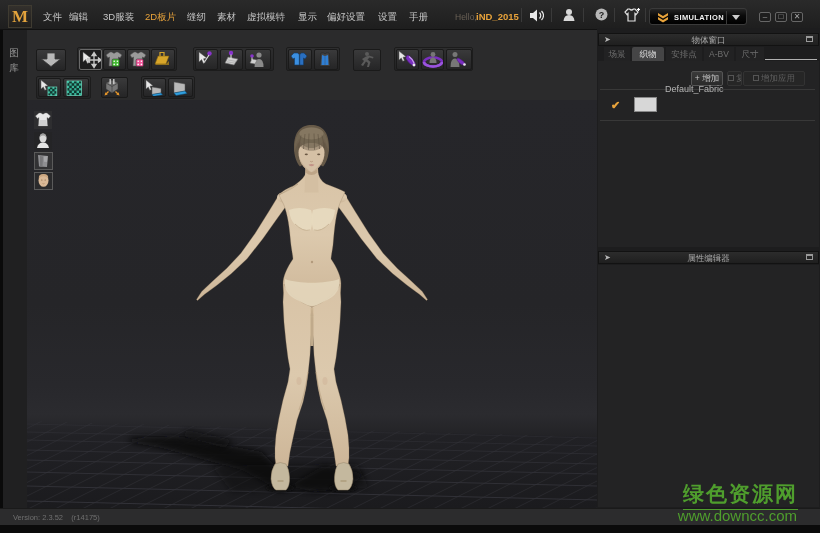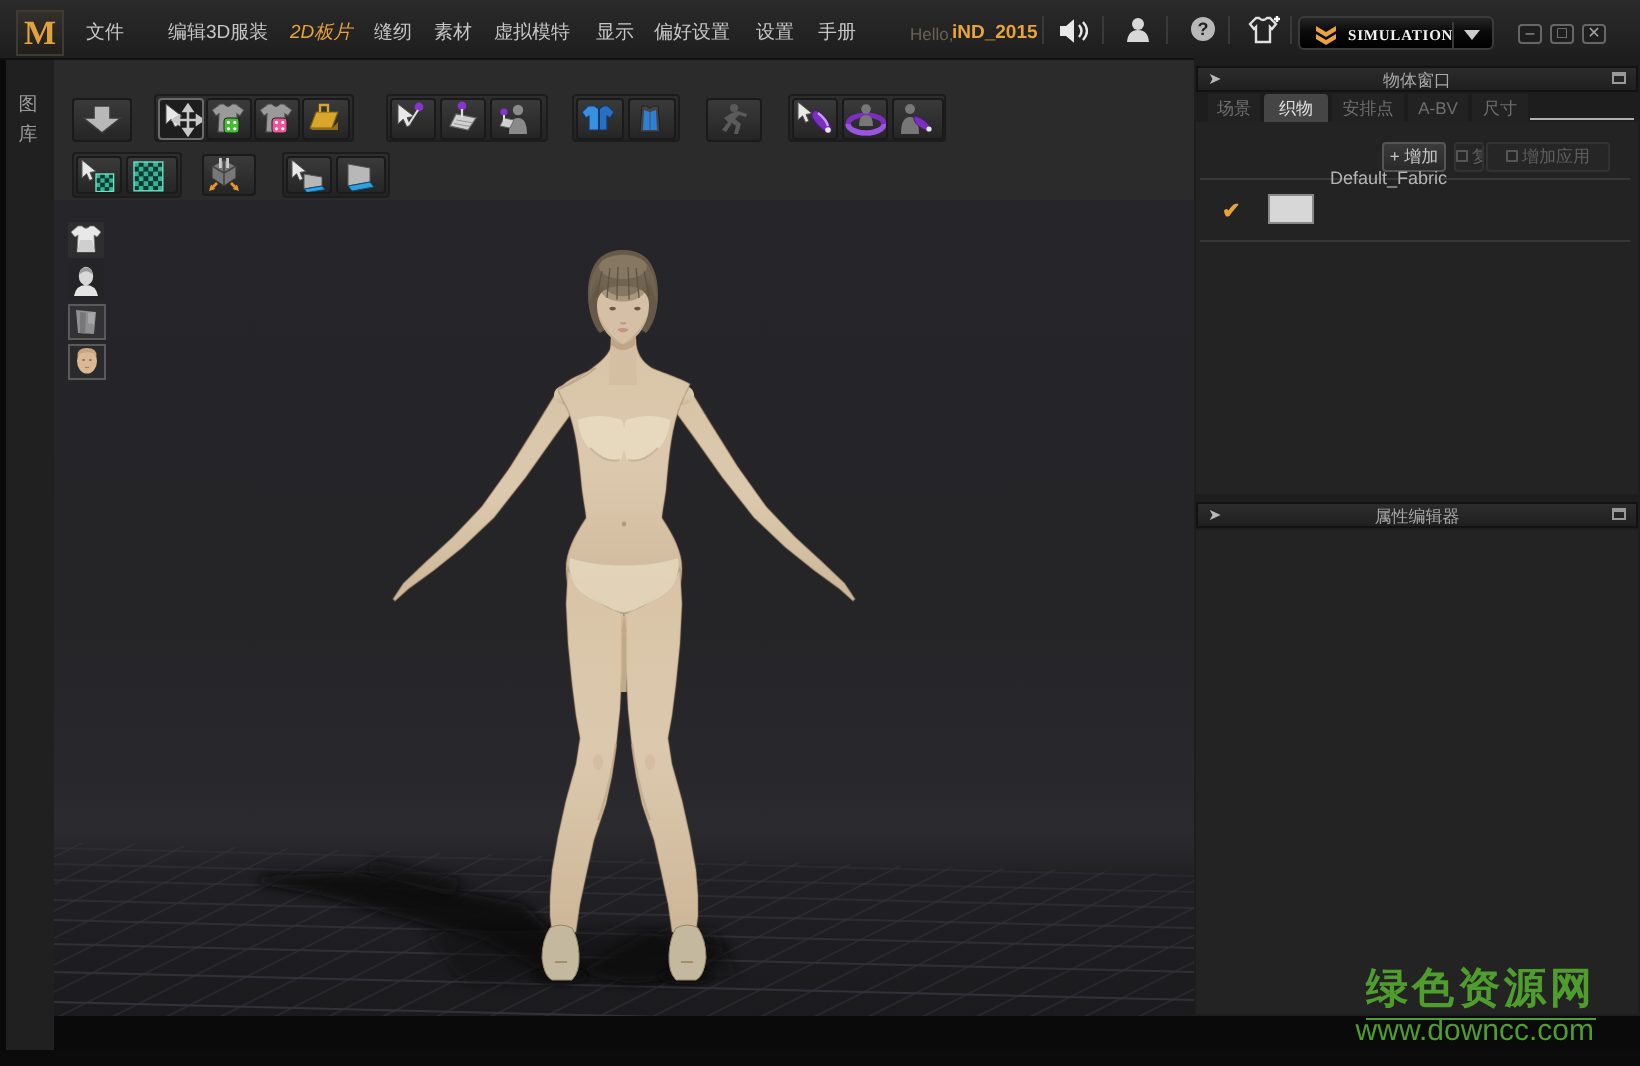--- a/index.html
+++ b/index.html
@@ -9,36 +9,36 @@
 
 
 #menubar { position:absolute; left:0; top:0; width:820px; height:30px;
   background:linear-gradient(#2a2a2a,#1e1e1e); border-bottom:1px solid #111; }
 #mlogo { position:absolute; left:8px; top:5px; width:24px; height:23px;
   background:linear-gradient(#33302c,#211f1c); border:1px solid #3f3b31;
   color:#e3a33c; font-family:"Liberation Serif", serif; font-weight:bold;
   font-size:17px; text-align:center; line-height:21px; }
 .mi { position:absolute; top:2px; height:30px; line-height:30px; color:#c6c6c6;
   font-size:9.5px;text-align:center; }
-.mi.hot { color:#e8a33b;font-style:italic; }
+.mi.hot { color:#e8a33b; }
 .hello { color:#6a6156; font-size:8.5px; }
 .uname { color:#e8a33b; font-size:9.5px; font-weight:bold; }
 .tsep { position:absolute; top:8px; width:1px; height:14px; background:#3a3a3a; }
 
 
 .winbtn { position:absolute; top:12px; width:12px; height:10px;
   background:#1e1e1e; border:1px solid #666; border-radius:2px;
   color:#a5a5a5; font-size:8px; line-height:8px; text-align:center; }
 
 
 #simbtn { position:absolute; left:649px; top:8px; width:98px; height:17px;
   background:linear-gradient(#252525 0%,#0a0a0a 45%,#000 100%); border:1px solid #3a3a3a;
   border-radius:3px; }
 #simbtn .lbl { position:absolute; left:24px; top:4px; color:#f2f2f2;
-  font-size:7.5px; font-weight:bold; letter-spacing:0.4px;font-family:Liberation Serif, serif; }
+  font-size:7.5px; font-weight:bold; letter-spacing:0.4px; }
 #simbtn .dsep { position:absolute; right:19px; top:2px; width:1px; height:13px; background:#3a3a3a; }
 
 
 #lsidebar { position:absolute; left:0; top:30px; width:27px; height:495px;
   background:#202021; border-left:3px solid #0a0a0a; }
 
 
 #toolzone { position:absolute; left:27px; top:30px; width:570px; height:70px;
   background:#2b2b2c; }
 #untitledbar { position:absolute; left:1px; top:2px; width:569px; height:11px;
@@ -86,21 +86,21 @@
   font-weight:bold; letter-spacing:2px; border-bottom:1.5px solid #4f9e2d; padding-bottom:1px;}
 #wm2 { position:absolute; right:23px; top:507px; color:#4f9e2d; font-size:15px; }
 </style>
 </head>
 <body>
 <div id="page">
 
   <div id="menubar">
     <div id="mlogo">M</div>
     <span class="mi" style="left:43px">文件</span>
-    <span class="mi" style="left:84px">编辑</span>
+    <span class="mi" style="left:69px">编辑</span>
     <span class="mi" style="left:103px">3D服装</span>
     <span class="mi hot" style="left:145px">2D板片</span>
     <span class="mi" style="left:187px">缝纫</span>
     <span class="mi" style="left:217px">素材</span>
     <span class="mi" style="left:247px">虚拟模特</span>
     <span class="mi" style="left:298px">显示</span>
     <span class="mi" style="left:327px">偏好设置</span>
     <span class="mi" style="left:378px">设置</span>
     <span class="mi" style="left:409px">手册</span>
     <span class="mi hello" style="left:455px">Hello,</span>
@@ -578,18 +578,19 @@
     <div class="rbtn dim" style="left:146px;width:62px"><span style="display:inline-block;width:6px;height:6px;border:1px solid #555;margin-right:2px"></span>增加应用</div>
     <div class="rsep" style="top:61px"></div>
     <div style="position:absolute;left:14px;top:71px;color:#e8a33b;font-size:11px;font-weight:bold">✔</div>
     <div style="position:absolute;left:37px;top:69px;width:23px;height:15px;background:#d7d7d7;border:1px solid #888"></div>
     <div style="position:absolute;left:68px;top:56px;color:#b5b5b5;font-size:9px">Default_Fabric</div>
     <div class="rsep" style="top:92px"></div>
     <div class="phead" style="top:223px"><span class="pin">➤</span>属性编辑器<span class="wico"></span></div>
     <div style="position:absolute;left:1px;top:237px;width:221px;height:242px;background:#232324"></div>
   </div>
 
+  <div id="statusbar"><span style="margin-left:13px">Version: 2.3.52&nbsp;&nbsp;&nbsp;&nbsp;(r14175)</span></div>
   <div id="blackstrip"></div>
 
   <div id="wm2">www.downcc.com</div>
   <div id="wm1">绿色资源网</div>
 
 </div>
 
 </body></html>

